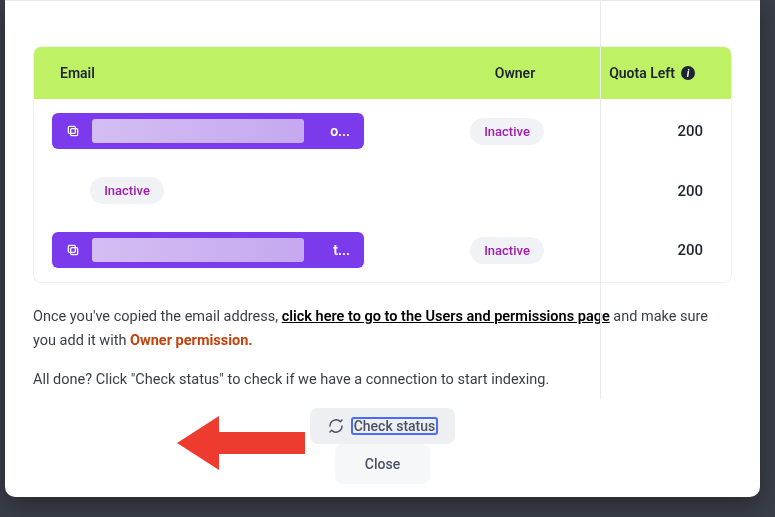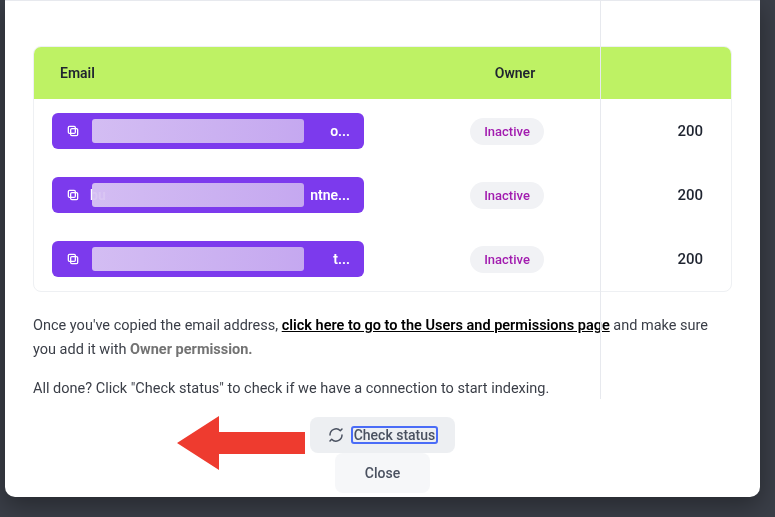--- a/index.html
+++ b/index.html
@@ -114,21 +114,21 @@
       color: #3a3e47;
       line-height: 1.65;
     }
     .instructions a {
       color: #000000;
       text-decoration: underline;
       font-weight: 600;
     }
     .instructions strong {
       font-weight: 700;
-      color: #737373;
+      color: #c2410c;
     }
     .confirm-line {
       margin-top: 18px;
       font-size: 14.5px;
       color: #3a3e47;
     }
     .modal-footer {
       display: flex;
       justify-content: space-between;
       align-items: center;
@@ -204,20 +204,24 @@
 
 <div class="modal">
   <div class="top-divider"></div>
 
   <div class="modal-inner">
 
     <div class="table-card">
       <div class="table-header">
         <div class="col-email">Email</div>
         <div class="col-status">Owner</div>
+        <div class="col-quota">
+          <span>Quota Left</span>
+          <span class="info-icon">i</span>
+        </div>
       </div>
 
       <div class="table-row">
         <div class="col-email">
           <div class="email-chip">
             <svg class="copy-icon" viewBox="0 0 24 24" fill="none" stroke="#fff" stroke-width="2.2">
                 <rect x="8" y="8" width="12" height="12" rx="2"></rect>
                 <rect x="4" y="4" width="12" height="12" rx="2"></rect>
               </svg>
             <span class="email-text"></span>
@@ -225,31 +229,20 @@
             <span class="email-tail">o...</span>
           </div>
         </div>
         <div class="col-status">
           <span class="status-pill">Inactive</span>
         </div>
         <div class="col-quota quota-val">200</div>
       </div>
 
       <div class="table-row">
-        <div class="col-email">
-          <div class="email-chip">
-            <svg class="copy-icon" viewBox="0 0 24 24" fill="none" stroke="#fff" stroke-width="2.2">
-                <rect x="8" y="8" width="12" height="12" rx="2"></rect>
-                <rect x="4" y="4" width="12" height="12" rx="2"></rect>
-              </svg>
-            <span class="email-text">bu</span>
-            <span class="blur-bar"></span>
-            <span class="email-tail">ntne...</span>
-          </div>
-        </div>
         <div class="col-status">
           <span class="status-pill">Inactive</span>
         </div>
         <div class="col-quota quota-val">200</div>
       </div>
 
       <div class="table-row">
         <div class="col-email">
           <div class="email-chip">
             <svg class="copy-icon" viewBox="0 0 24 24" fill="none" stroke="#fff" stroke-width="2.2">

